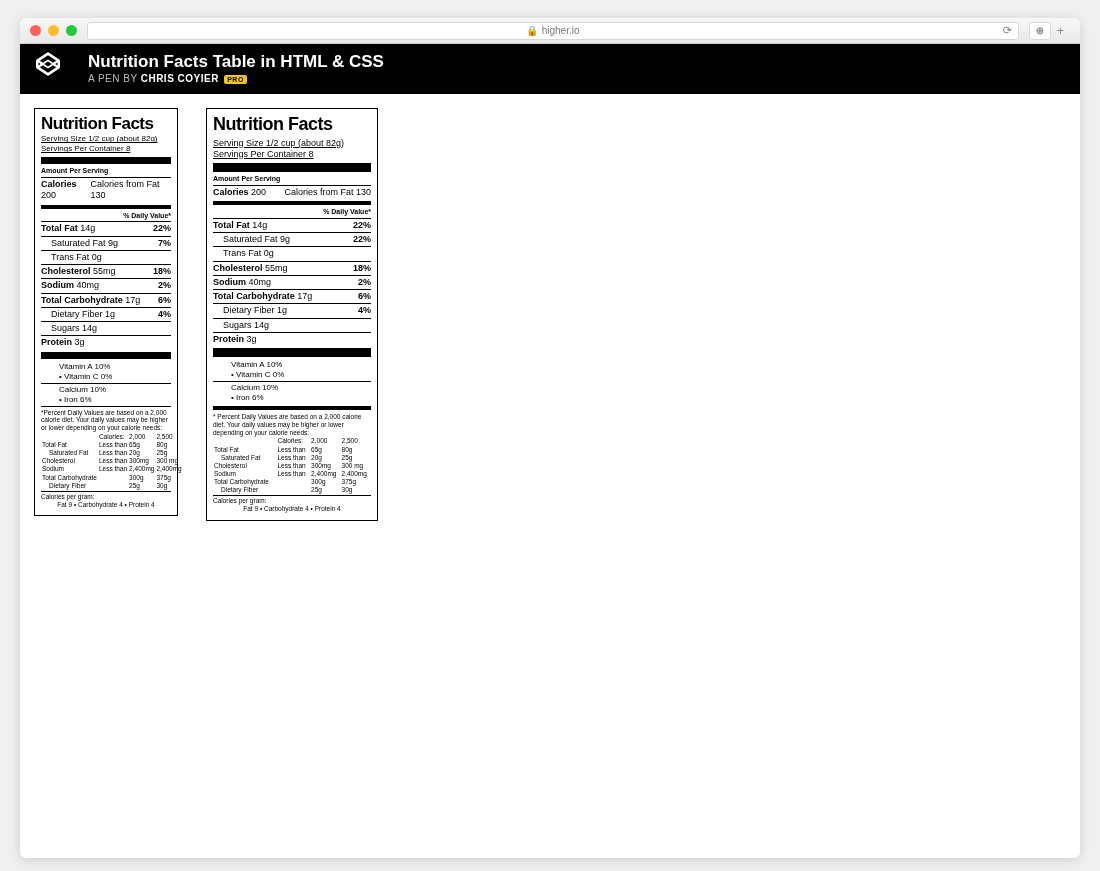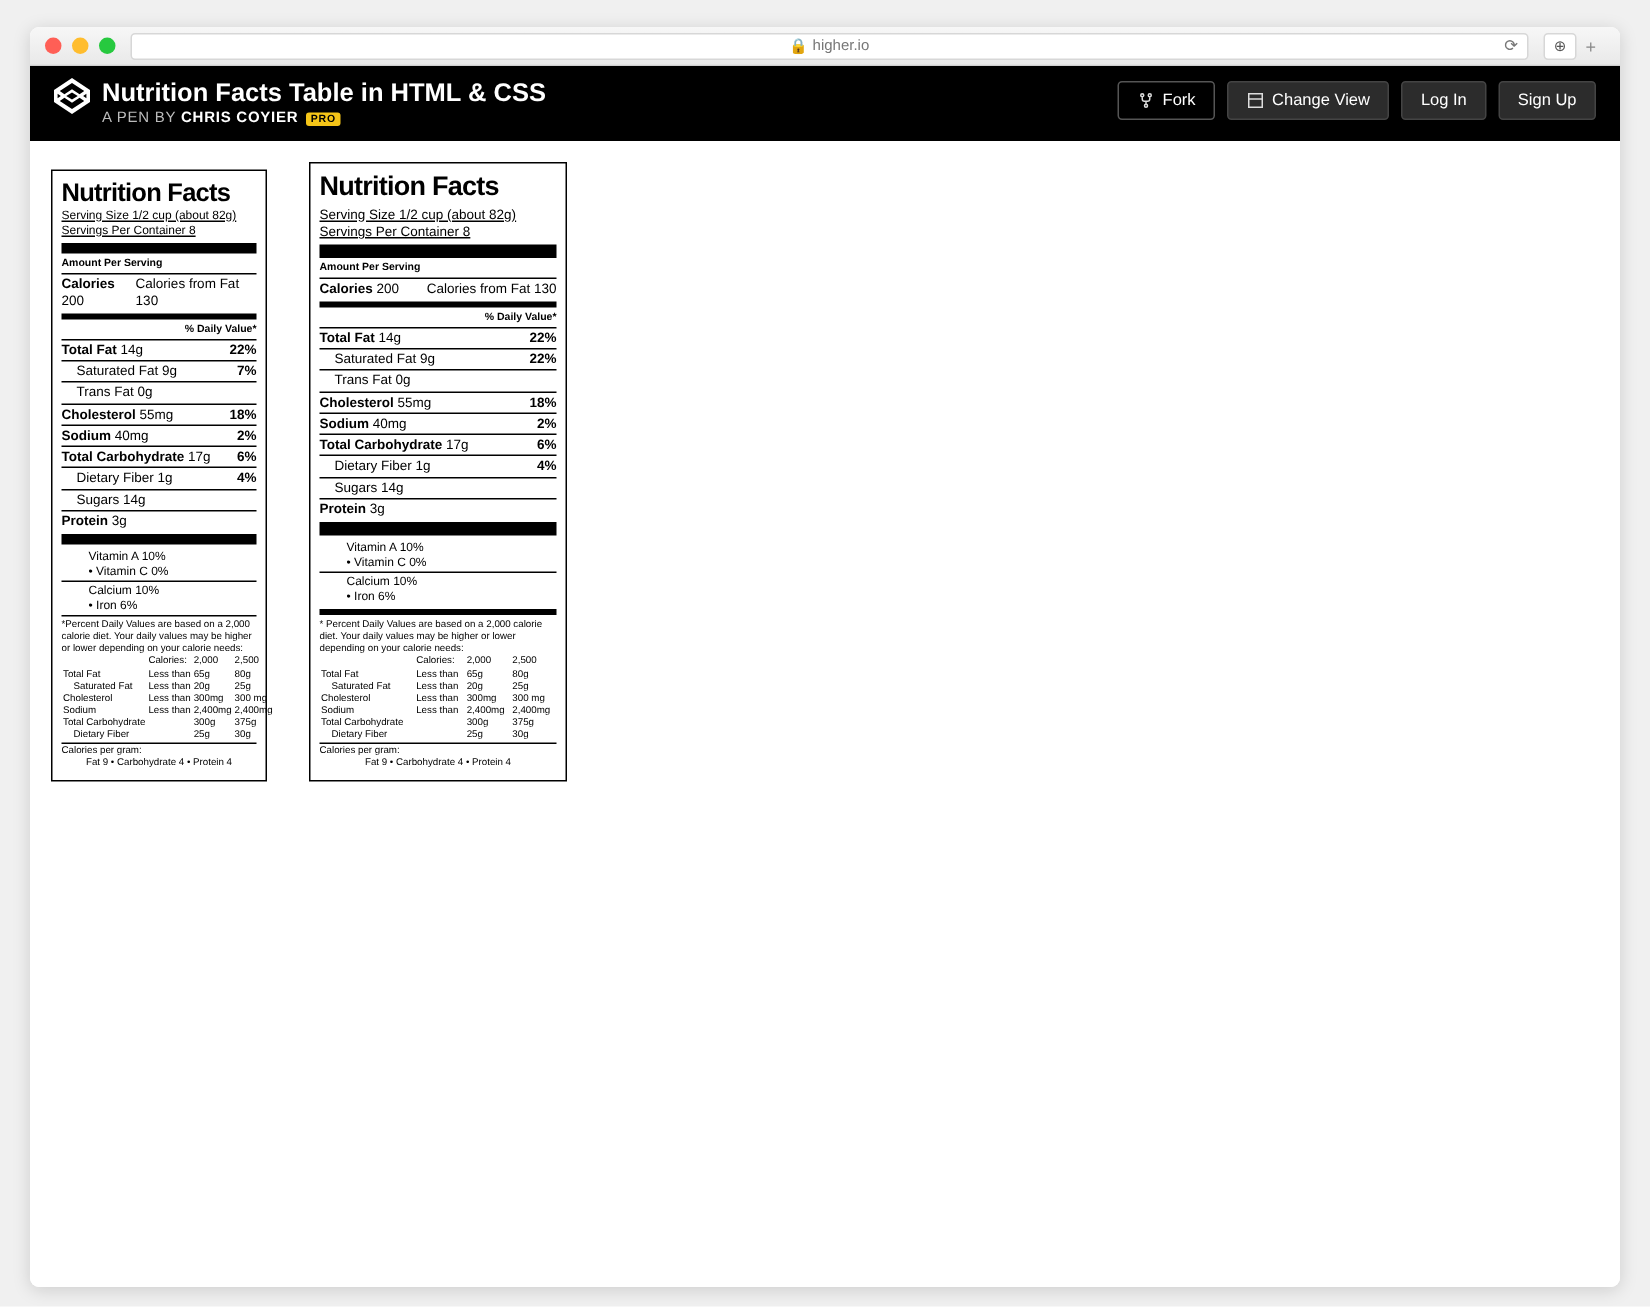--- a/index.html
+++ b/index.html
@@ -11,33 +11,33 @@
   .chrome-top { height: 26px; background: linear-gradient(#f7f7f7,#e9e9e9); border-bottom: 1px solid #d0d0d0; display:flex; align-items:center; padding:0 10px; }
   .traffic { display:flex; gap:7px; }
   .dot { width:11px; height:11px; border-radius:50%; }
   .dot.r{background:#ff5f56;} .dot.y{background:#ffbd2e;} .dot.g{background:#27c93f;}
   .url-bar { flex:1; margin:0 10px; height:18px; background:#fff; border:1px solid #d7d7d7; border-radius:3px; display:flex; align-items:center; justify-content:center; font-size:10px; color:#777; padding:0 8px; position:relative;}
   .reload-ic { position:absolute; right:6px; font-size:11px; color:#777;}
   .brow-btn { width:22px; height:18px; background:#fff; border:1px solid #d7d7d7; border-radius:3px; display:flex; align-items:center; justify-content:center; font-size:10px; color:#555;}
   .plus-tab { margin-left:auto; font-size:12px; color:#888; padding:0 6px; }
 
   .cp-header { background:#000; color:#fff; padding:8px 16px 10px; display:flex; align-items:flex-start; justify-content:space-between;}
-  .cp-left { display:flex; align-items:flex-start; gap:8px; }
+  .cp-left { display:flex; align-items:flex-start; gap:28px; }
   .cp-logo svg { width:24px; height:24px; fill:#fff; }
   .cp-titleblock h1 { margin:0; font-size:17px; font-weight:700;}
   .cp-byline { font-size:10px; color:#bbb; letter-spacing:.5px; text-transform:uppercase; margin-top:1px;}
   .cp-byline b { color:#fff; font-weight:700;}
   .pro-badge { background:#f5c518; color:#000; font-size:7px; font-weight:700; padding:1px 3px; border-radius:2px; margin-left:2px; text-transform:uppercase;}
   .cp-right { display:flex; gap:8px; align-items:center; padding-top:2px;}
   .cp-btn { background:#2c2c2c; border:1px solid #444; color:#fff; font-size:11px; padding:6px 12px; border-radius:3px; display:flex; align-items:center; gap:5px; cursor:pointer;}
   .cp-btn.outline { background:transparent; border:1px solid #555;}
   .cp-btn svg { width:12px; height:12px; fill:#ddd; }
 
   .content { flex:1; overflow:auto; background:#fff; padding:0;}
-  .labels-wrap { display:flex; gap:28px; padding:14px 0 0 14px; align-items:flex-end;}
+  .labels-wrap { display:flex; gap:28px; padding:14px 0 0 14px; align-items:flex-start;}
 
   .nflabel { border:1px solid #000; padding:4px 6px 6px; font-family: Helvetica, Arial, sans-serif; color:#000; background:#fff; line-height:1.25;}
   .nflabel.small { width:144px; font-size:9px; }
   .nflabel.large { width:172px; font-size:9px; }
 
   .nflabel .title { font-weight:900; letter-spacing:-0.5px; }
   .nflabel.small .title { font-size:17px; margin-bottom:0px; }
   .nflabel.large .title { font-size:18px; margin-bottom:2px; }
 
   .nflabel .serving { font-size:9px;text-decoration:underline; }
@@ -90,41 +90,20 @@
           </svg>
       </span>
       <div class="cp-titleblock">
         <h1>Nutrition Facts Table in HTML &amp; CSS</h1>
         <div class="cp-byline">
           <span>A PEN BY </span><b>Chris Coyier</b>
           <span class="pro-badge">PRO</span>
         </div>
       </div>
     </div>
-    <div class="cp-right">
-      <div class="cp-btn outline">
-        <svg viewBox="0 0 24 24">
-            <path d="M7 3a2 2 0 11-.001 4A2 2 0 017 3zm10 0a2 2 0 110 4 2 2 0 010-4zM7 7v3c0 2 1 3 3 3h4c2 0 3-1 3-3V7M12 13v4m0 0a2 2 0 100 4 2 2 0 000-4z" stroke="#ddd" stroke-width="2" fill="none"></path>
-          </svg>
-        <span>Fork</span>
-      </div>
-      <div class="cp-btn">
-        <svg viewBox="0 0 24 24">
-            <rect x="3" y="3" width="18" height="18" stroke="#ddd" stroke-width="2" fill="none"></rect>
-            <line x1="3" y1="10" x2="21" y2="10" stroke="#ddd" stroke-width="2"></line>
-          </svg>
-        <span>Change View</span>
-      </div>
-      <div class="cp-btn">
-          <span>Log In</span>
-        </div>
-      <div class="cp-btn">
-          <span>Sign Up</span>
-        </div>
-    </div>
   </div>
 
   <div class="content">
     <div class="labels-wrap">
       <div class="nflabel small">
           <div class="title">Nutrition Facts</div>
           <div class="serving">Serving Size 1/2 cup (about 82g)</div>
           <div class="serving">Servings Per Container 8</div>
           <hr class="hr-thick">
           <div class="aps">Amount Per Serving</div>

